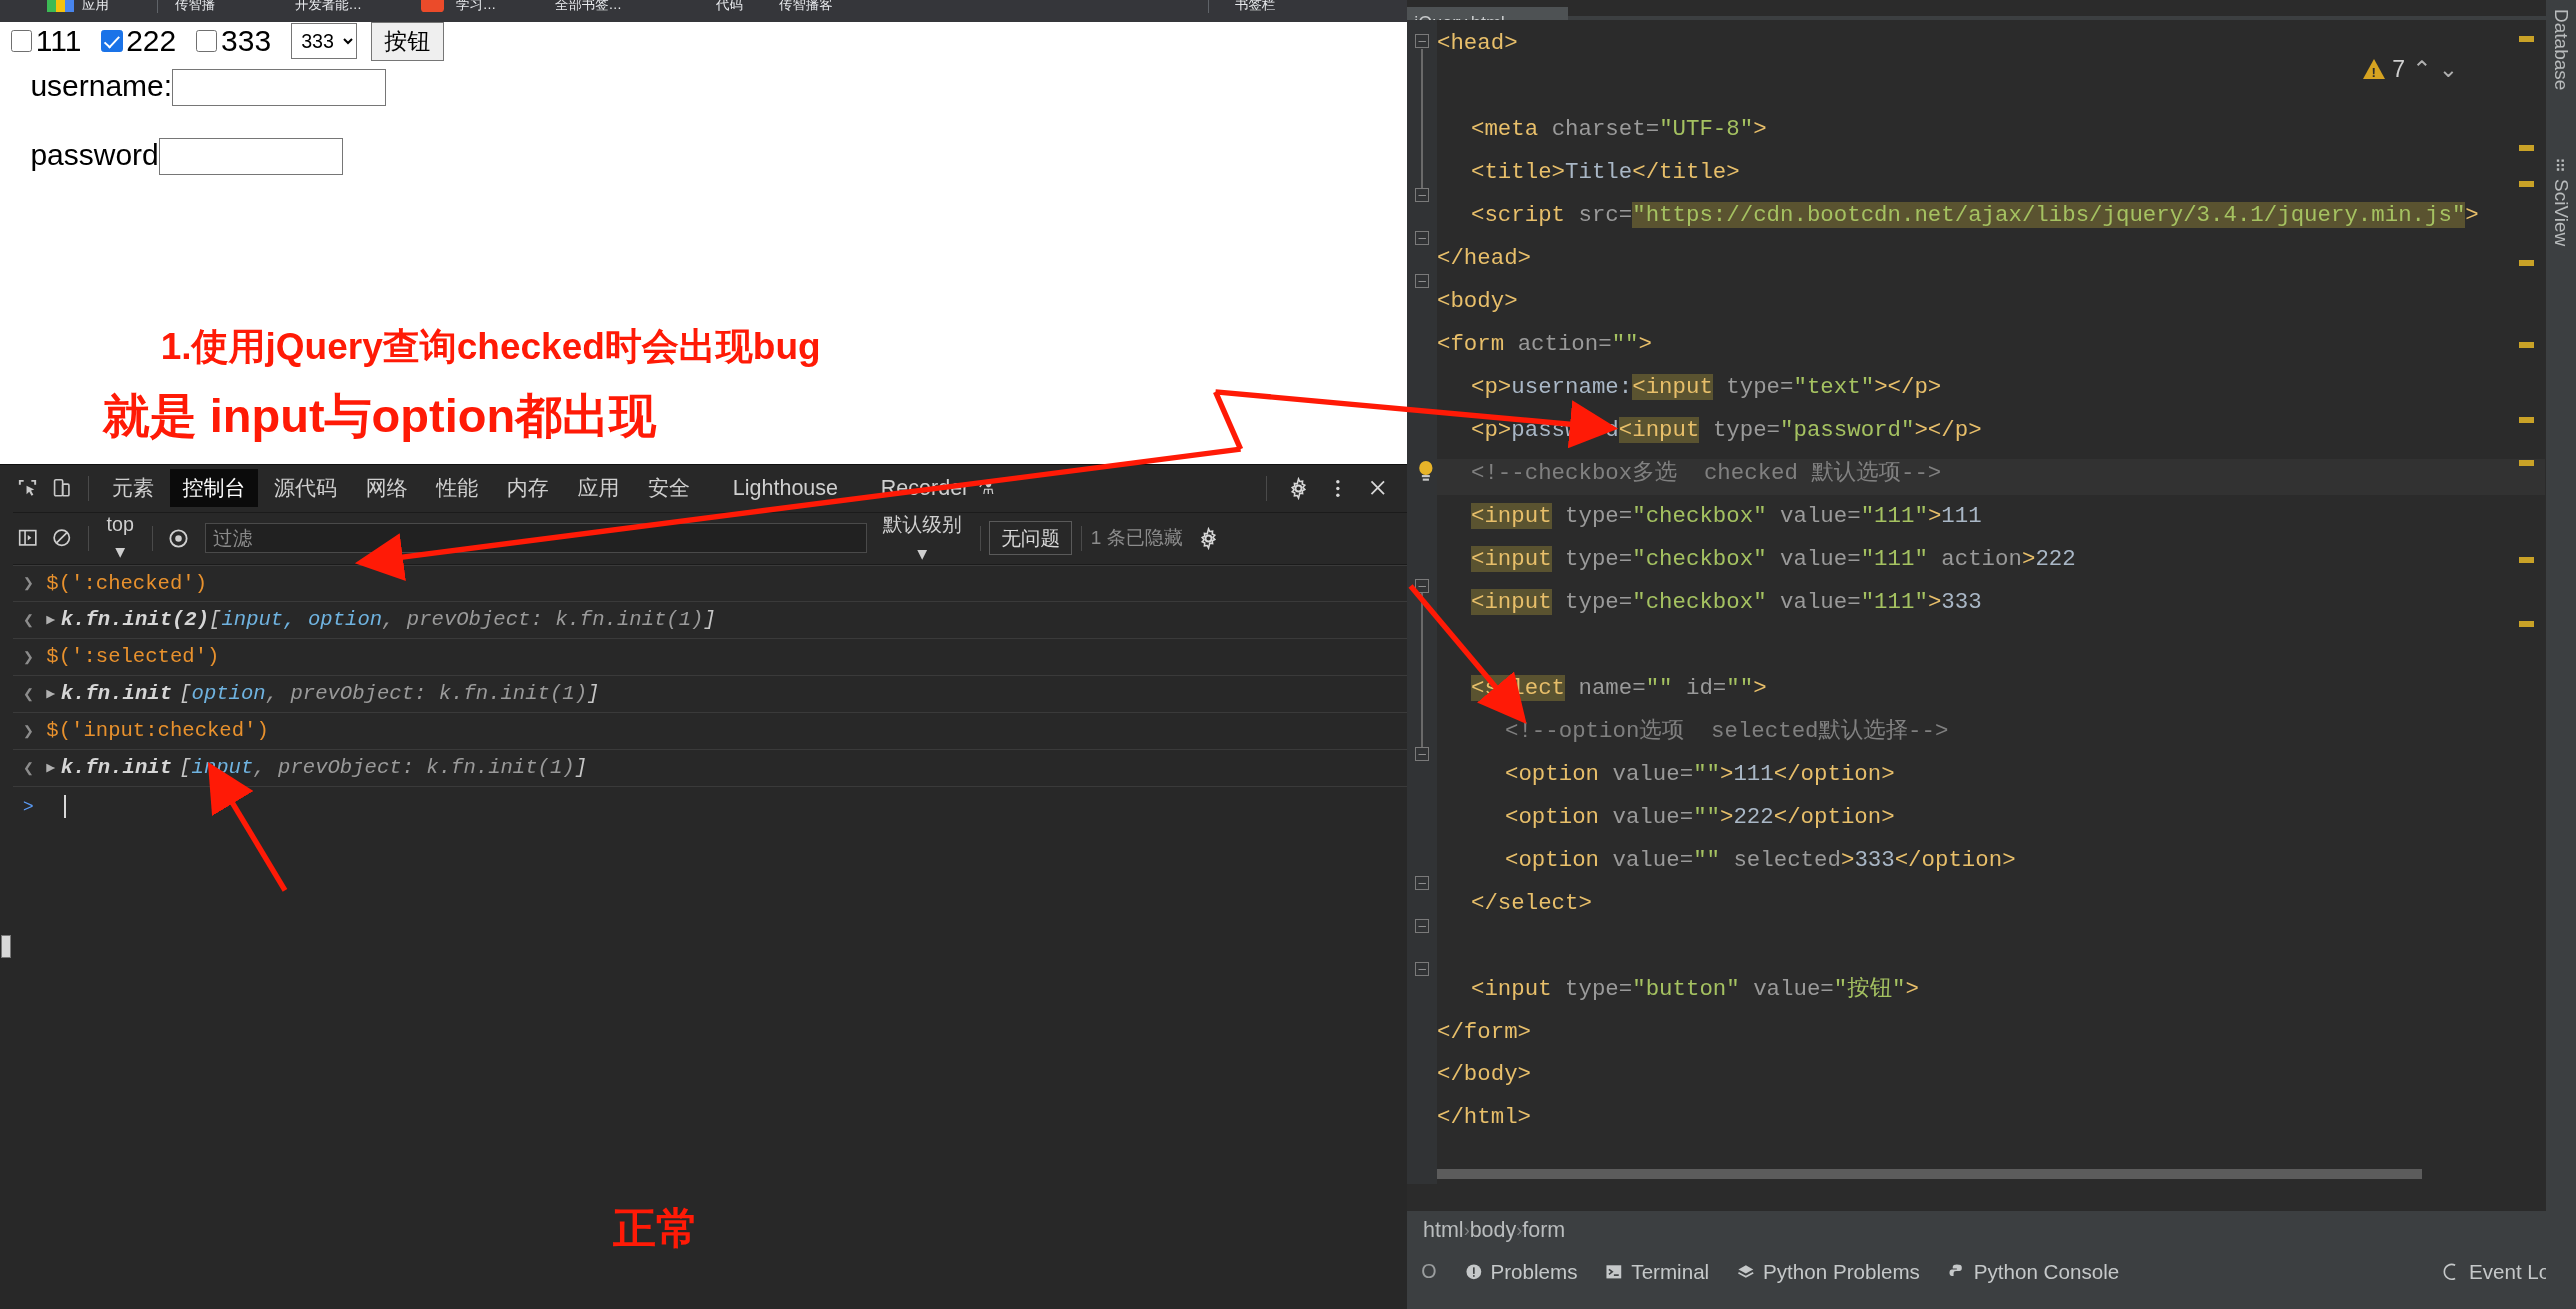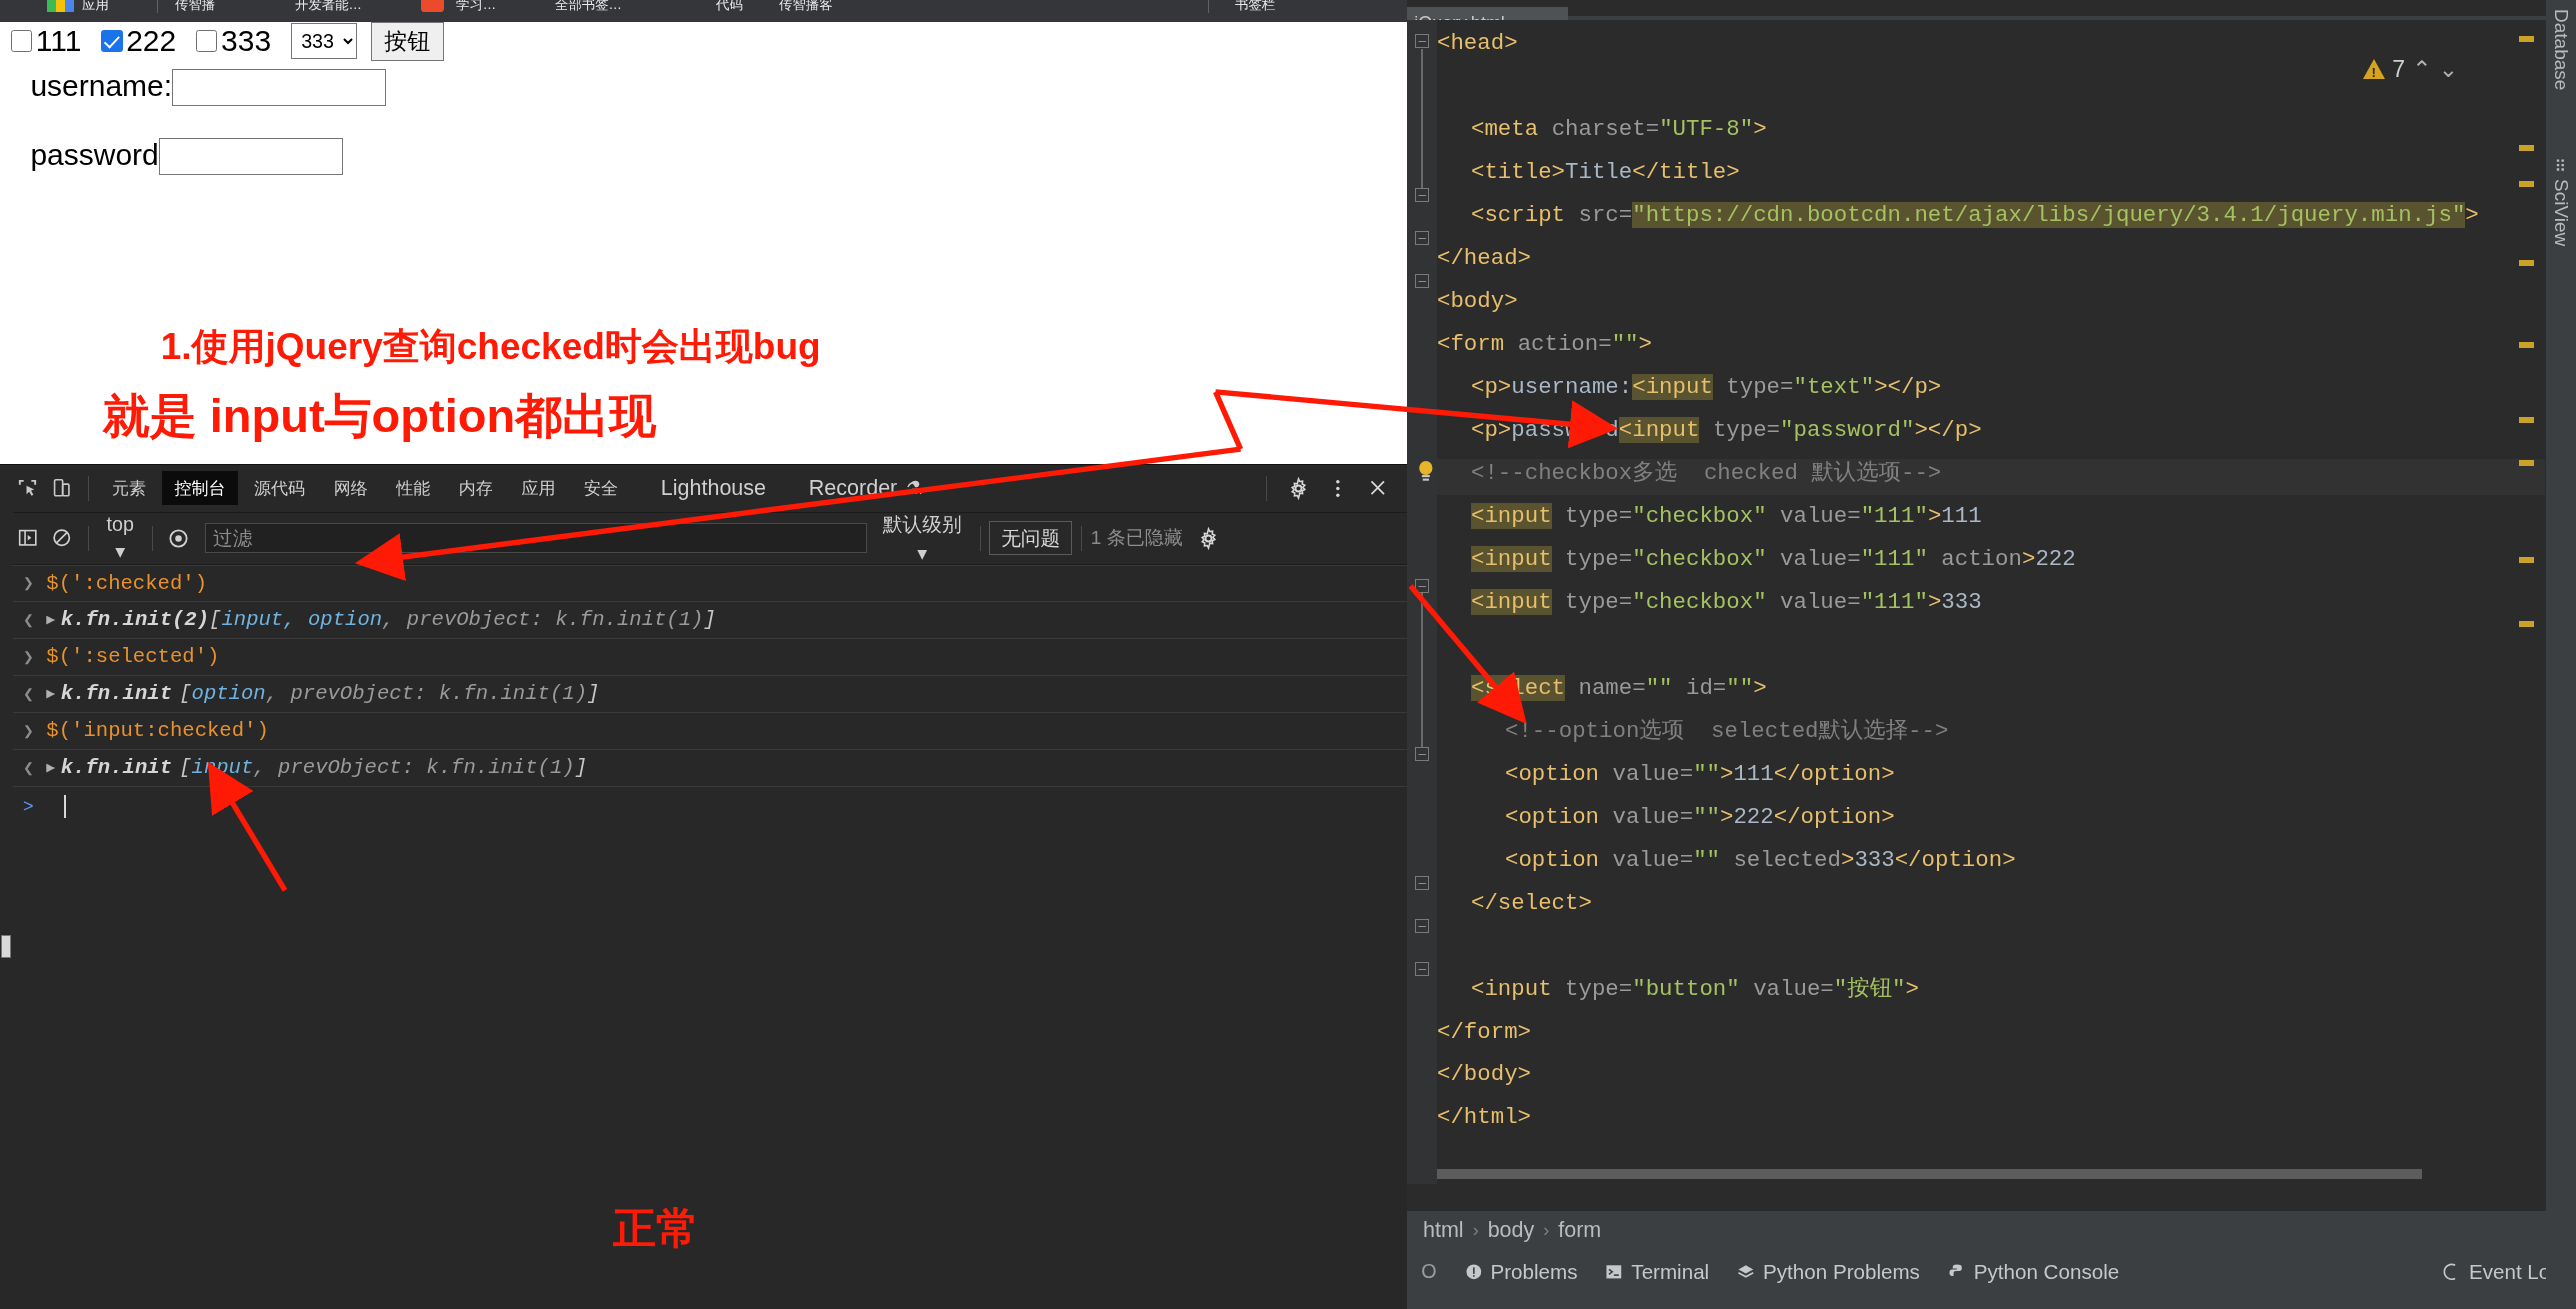--- a/index.html
+++ b/index.html
@@ -82,21 +82,21 @@
     position:absolute; left:0; top:0; width:1407px; height:48px;
     background:#282828; display:flex; align-items:center; padding-left:10.7px;
     border-bottom:0.9px solid #1b1b1b;
   }
   .dt-icon-btn {
     width:34px; height:34px; display:flex; align-items:center; justify-content:center;
     color:#c9c9c9;
   }
   .dt-sep { width:0.9px; height:25px; background:#4a4a4a; margin:0 9px; }
   .dt-tab {
-    padding:5.4px 12.5px; font-size:17px; color:#cfcfcf; white-space:nowrap;
+    padding:5.4px 12.5px; font-size:21px; color:#cfcfcf; white-space:nowrap;
     font-family:"Liberation Sans", sans-serif; margin:0 1.8px;
   }
   .dt-tab.active { background:#0b0b0b; color:#ffffff; }
   .dt-tab.latin { font-size:21.5px; }
   #dt-tabbar-right { margin-left:auto; display:flex; align-items:center; padding-right:12.5px; gap:5.4px; }
 
   #dt-filterbar {
     position:absolute; left:0; top:48px; width:1407px; height:52px;
     background:#282828; display:flex; align-items:center; padding:0 10.7px;
     border-bottom:0.9px solid #1b1b1b;
@@ -184,21 +184,21 @@
   .warn-tri:after { content:"!"; position:absolute; left:-2.7px; top:6.3px; color:#2b2b2b;
                     font-size:13.4px; font-weight:bold; font-family:"Liberation Sans", sans-serif; }
   .chev-sm { color:#b0b0b0; font-size:23px; }
 
   #ide-hscroll-wrap { position:absolute; left:30px; bottom:0px; width:1108px; height:19.7px; }
   #ide-hscroll { position:absolute; left:0; top:5.4px; width:985px; height:9.8px; background:#5c5c5c; }
 
   #ide-breadcrumb {
     position:absolute; left:0; bottom:59px; width:1169px; height:39px;
     background:#3c3f41; display:flex; align-items:center; padding-left:16px;
-    color:#b9bcbd; font-size:21.5px; gap:9px; font-family:"Liberation Sans", sans-serif;
+    color:#b9bcbd; font-size:21.5px; font-family:"Liberation Sans", sans-serif;
   }
   .bc-sep { color:#7f8283; font-size:18px; }
   #ide-statusbar {
     position:absolute; left:0; bottom:16px; width:1169px; height:43px;
     background:#3c3f41; display:flex; align-items:center; padding:0 14.3px;
     color:#c5c8c9; font-size:20.6px; gap:27px; font-family:"Liberation Sans", sans-serif;
   }
   .sb-item { display:flex; align-items:center; gap:7.2px; white-space:nowrap; }
   #ide-statusbar .spacer { margin-left:auto; }
   #ide-bottomfill { position:absolute; left:0; bottom:0; width:1169px; height:16px; background:#3c3f41; }

